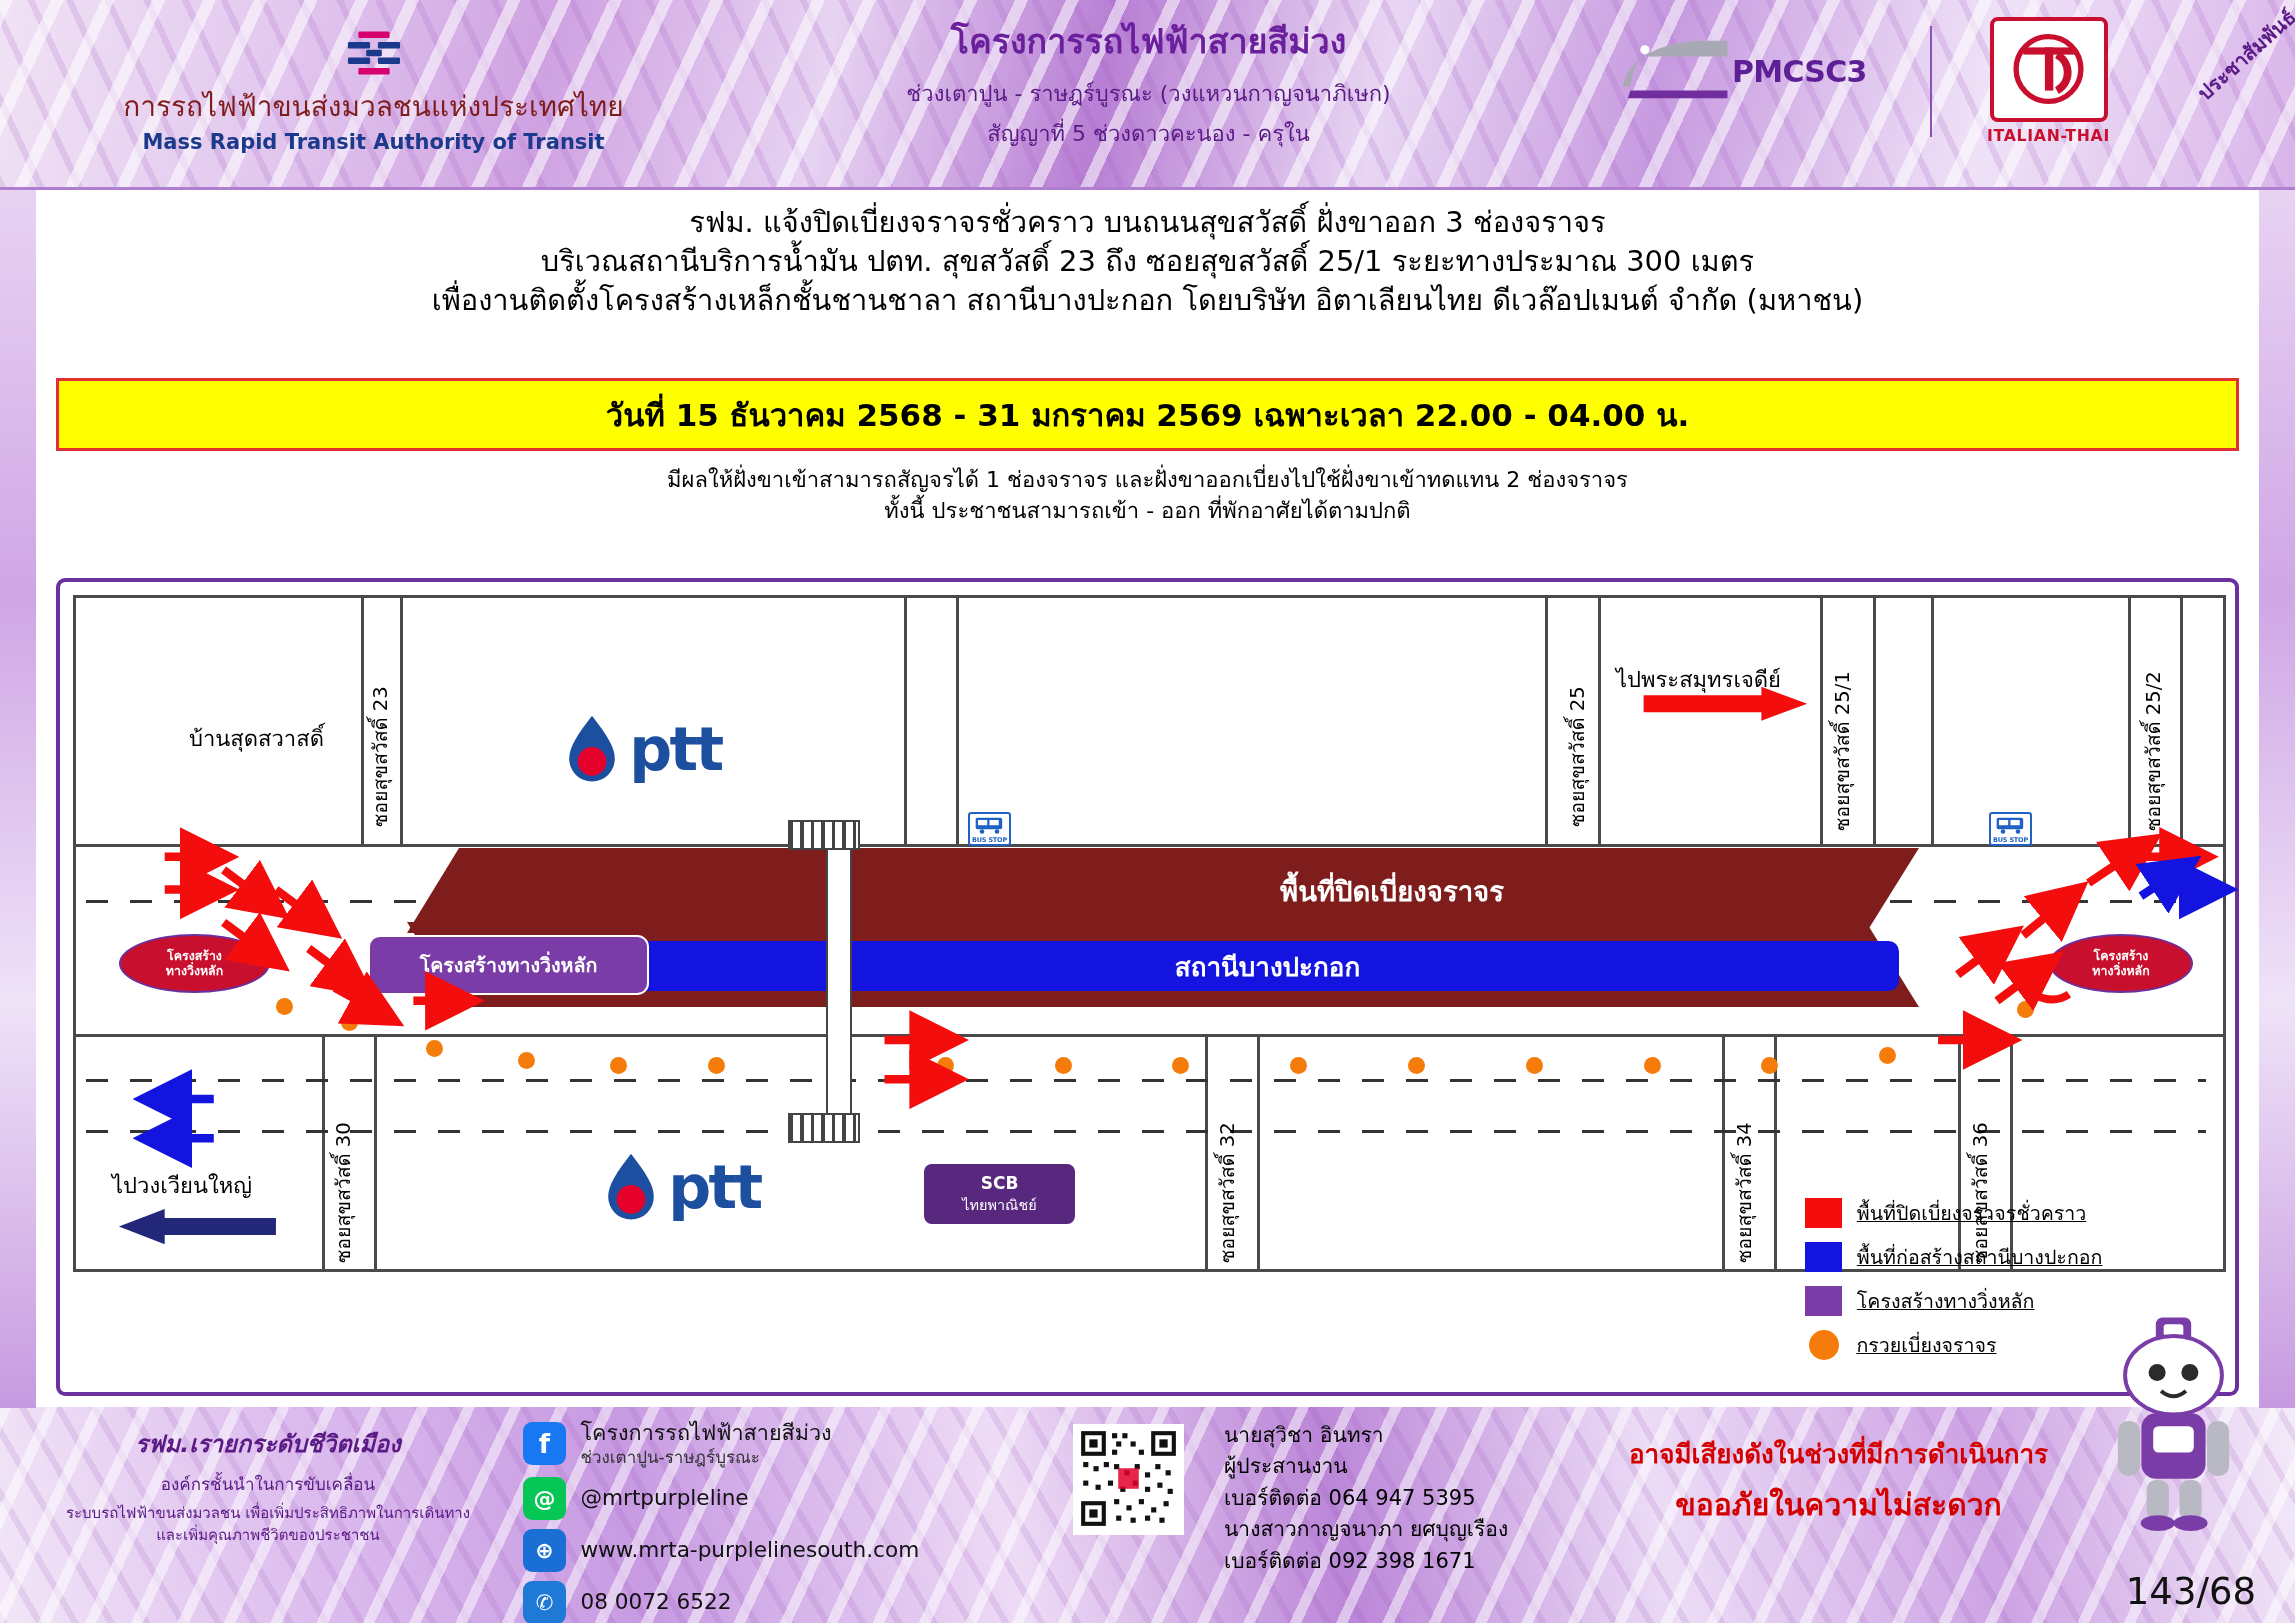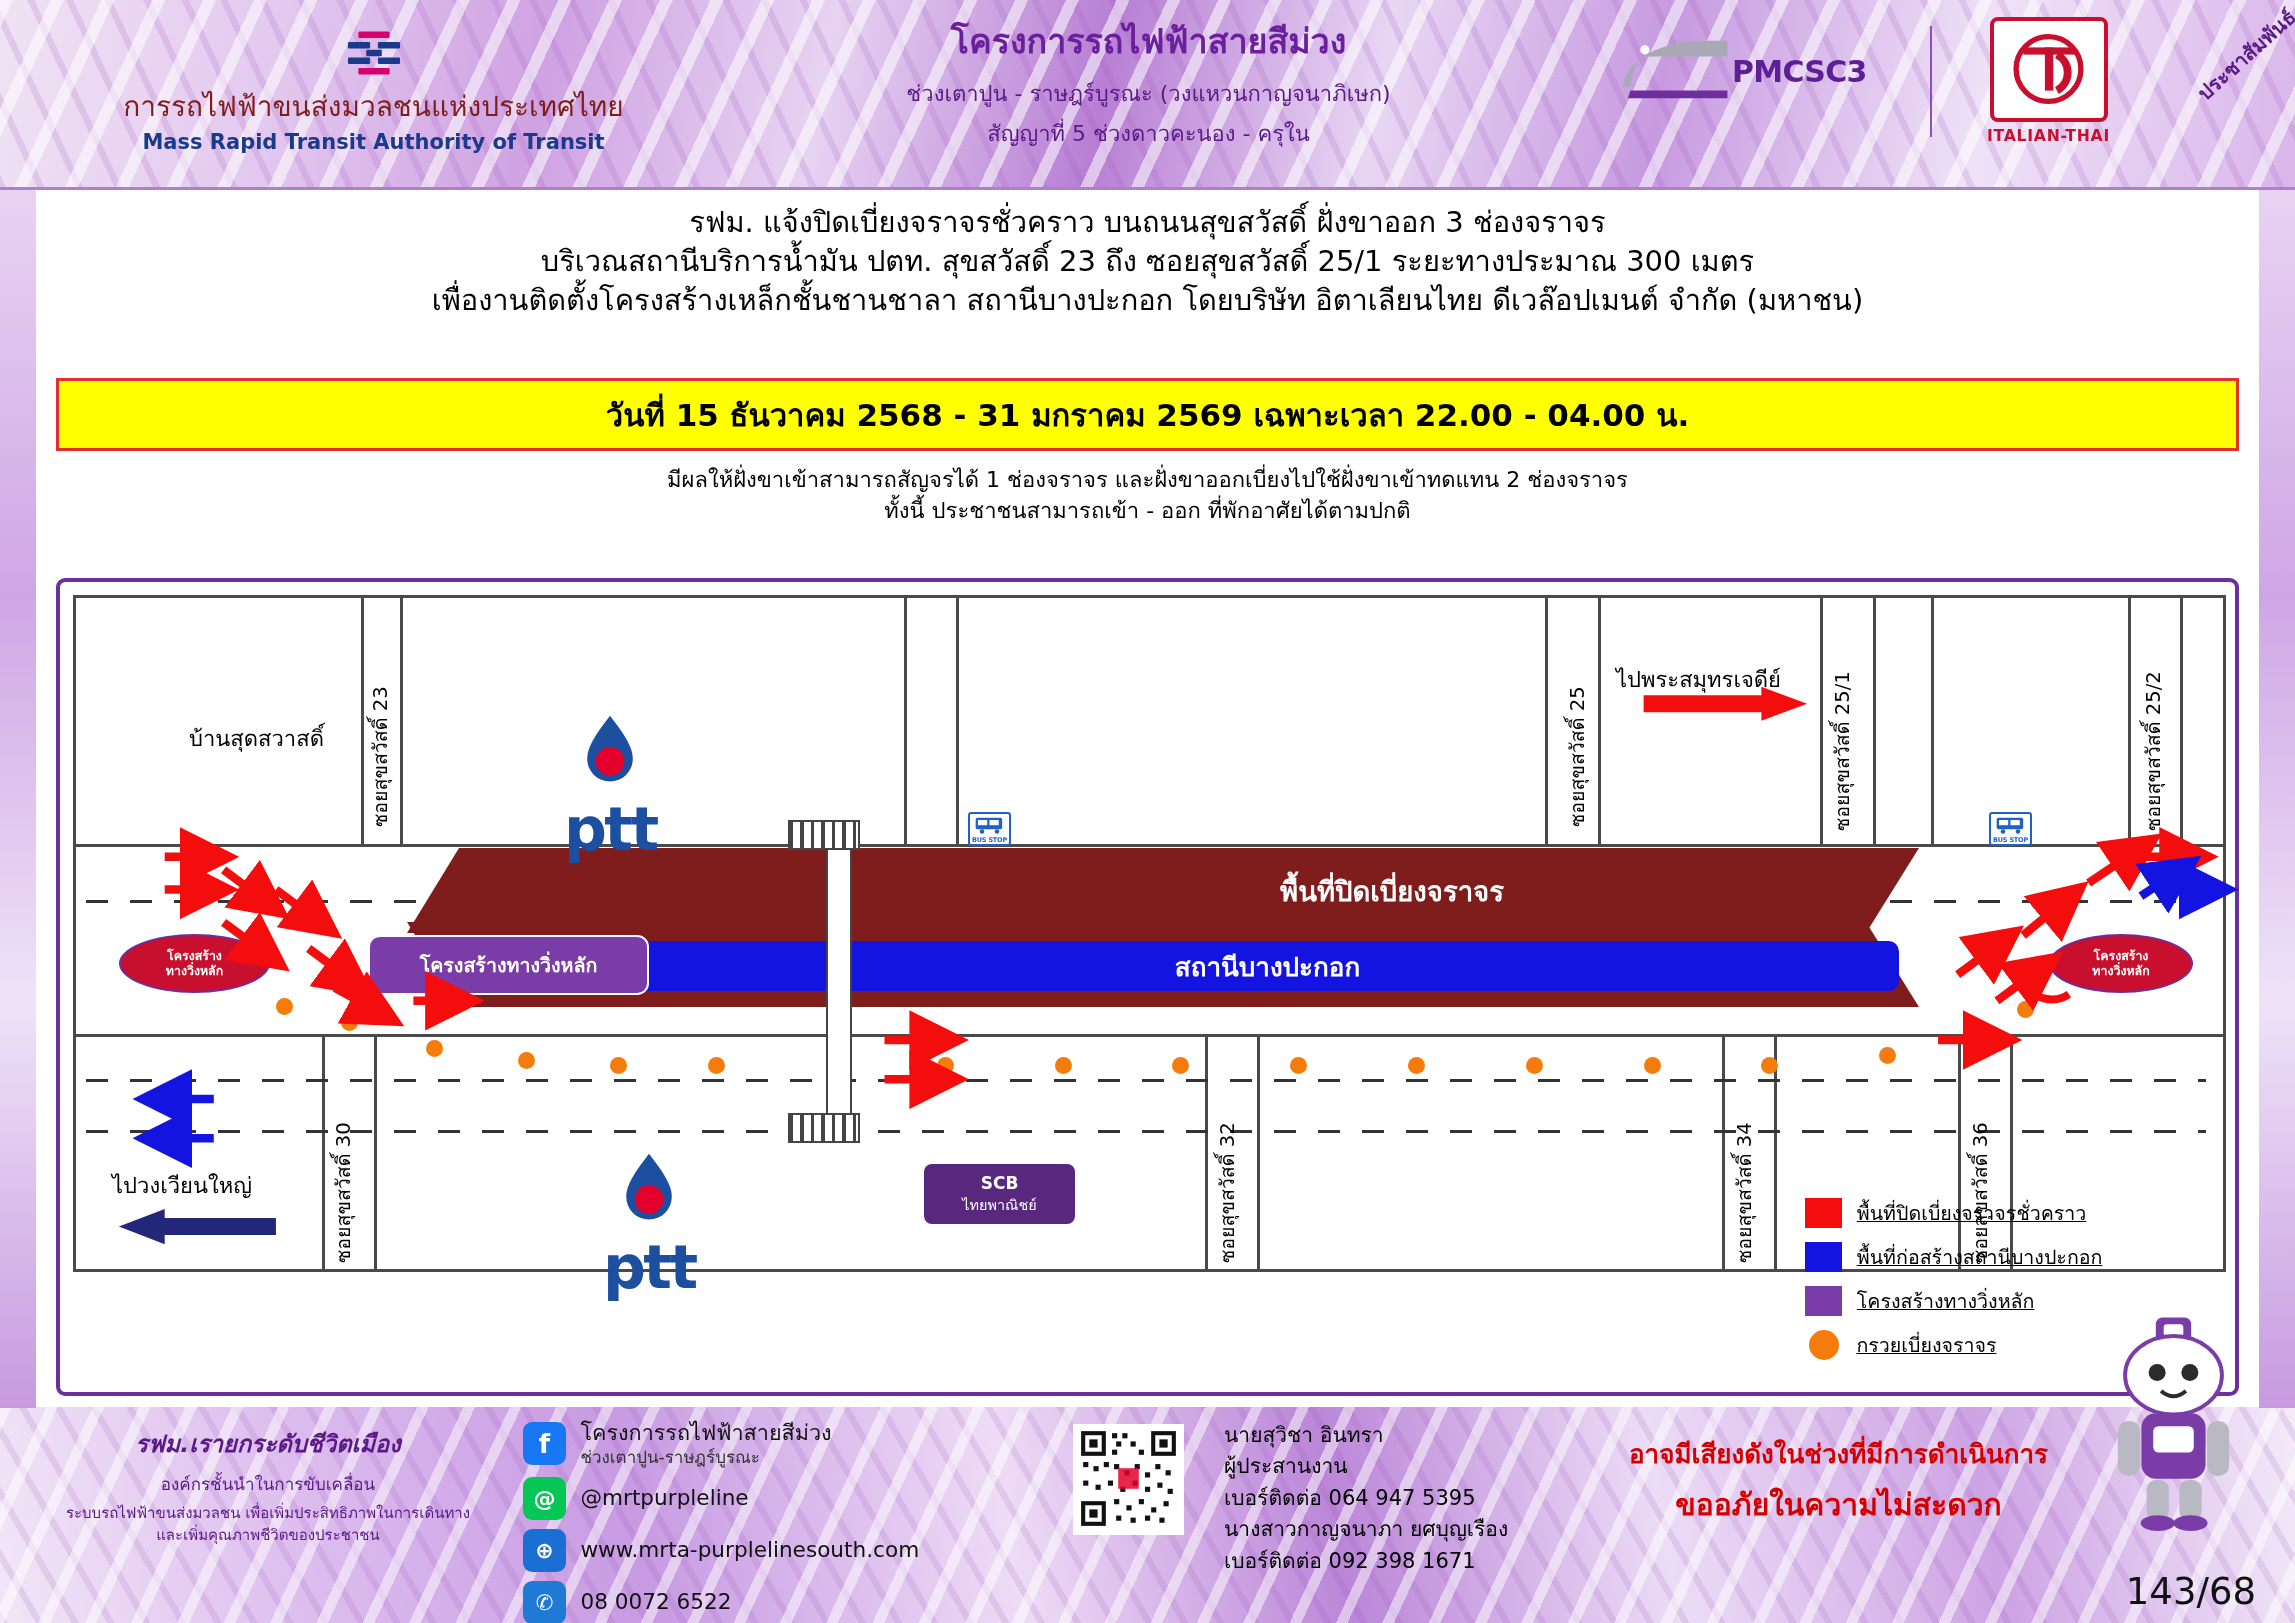--- a/index.html
+++ b/index.html
@@ -106,21 +106,21 @@
   .oval{
     position:absolute; border-radius:50%; background:#c8102e; border:2.6px solid #6b2f9e; z-index:6;
     display:flex; align-items:center; justify-content:center; color:#fff; font-size:12.4px; font-weight:bold; text-align:center; line-height:1.15;
   }
   .cone { position:absolute; width:17px; height:17px; border-radius:50%; background:#f57c0a; z-index:6;}
   .soi-label { position:absolute; font-size:19.6px; color:#000; writing-mode:vertical-rl; transform:rotate(180deg); white-space:nowrap; }
   .plain-label{ position:absolute; font-size:22px; color:#000; }
   .busstop{ position:absolute; width:43px; height:34px; background:#fff; border:2.6px solid #1f62c4; border-radius:3.3px;
             display:flex; flex-direction:column; align-items:center; justify-content:flex-end; z-index:6;}
   .busstop b{ font-size:6.5px; color:#1f62c4; letter-spacing:-0.2px; }
-  .ptt { position:absolute; display:flex; align-items:center; gap:9.2px; z-index:6;flex-direction:column;}
+  .ptt { position:absolute; display:flex; align-items:center; gap:9.2px; z-index:6;}
   .ptt-mark { width:56px; height:72px; position:relative; }
   .ptt-text { font-size:60px; font-weight:bold; color:#1d4fa0; letter-spacing:-2.6px; font-family:"DejaVu Sans", sans-serif;}
   .scb { position:absolute; width:151px; height:60px; background:#58277e; border-radius:7.9px; z-index:6;
          display:flex; flex-direction:column; align-items:center; justify-content:center; color:#fff;}
   .scb .l1{ font-size:17px; font-weight:bold;}
   .scb .l2{ font-size:14.4px;}
   .legend { position:absolute; right:23.6px; bottom:19.6px; width:406px; z-index:7;}
   .legend-row{ display:flex; align-items:center; margin-bottom:11.8px;}
   .legend-sw{ width:37px; height:30px; margin-right:14.4px; flex:0 0 auto;}
   .legend-txt{ font-size:19.6px; color:#000;text-decoration:underline;}

